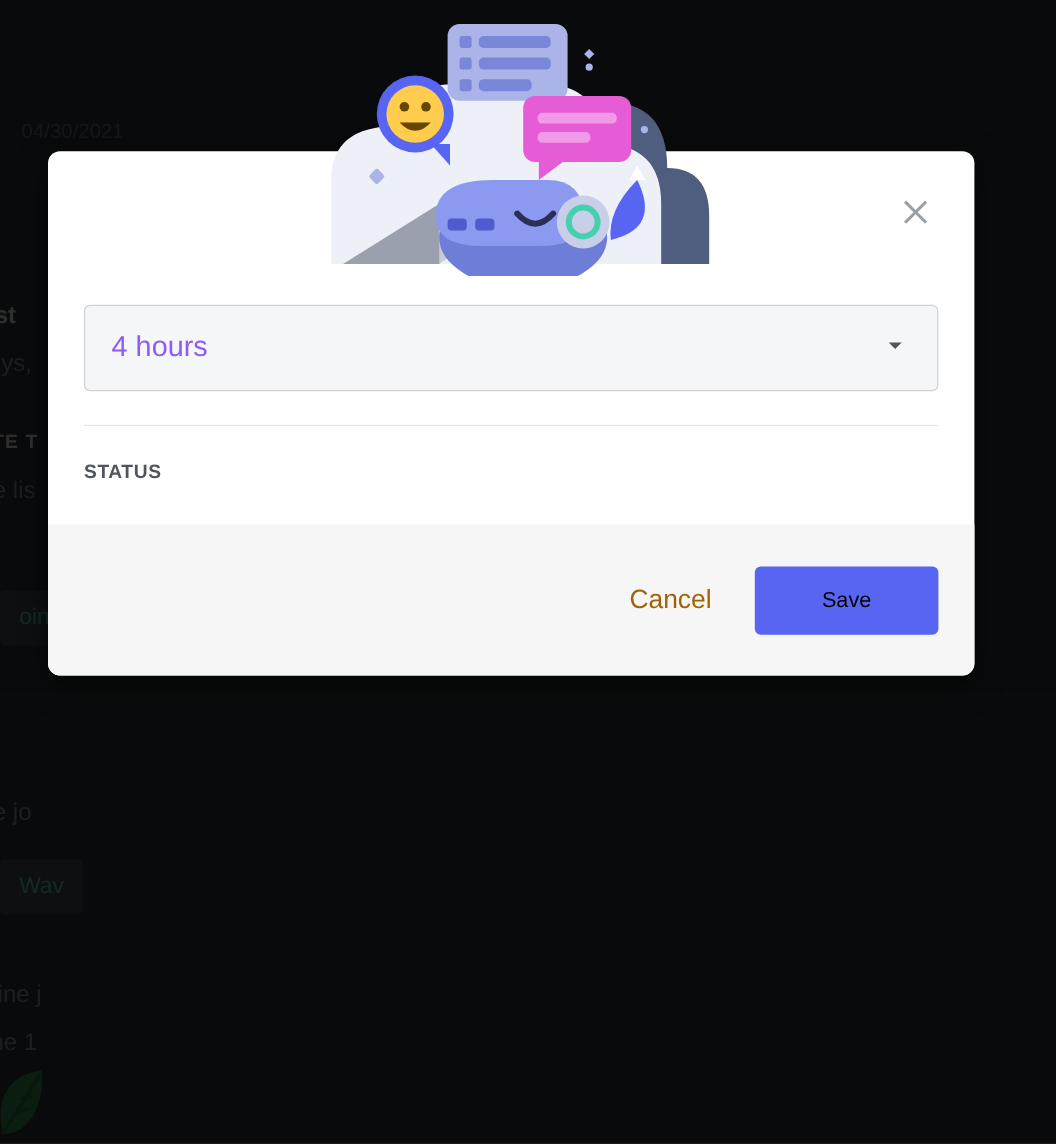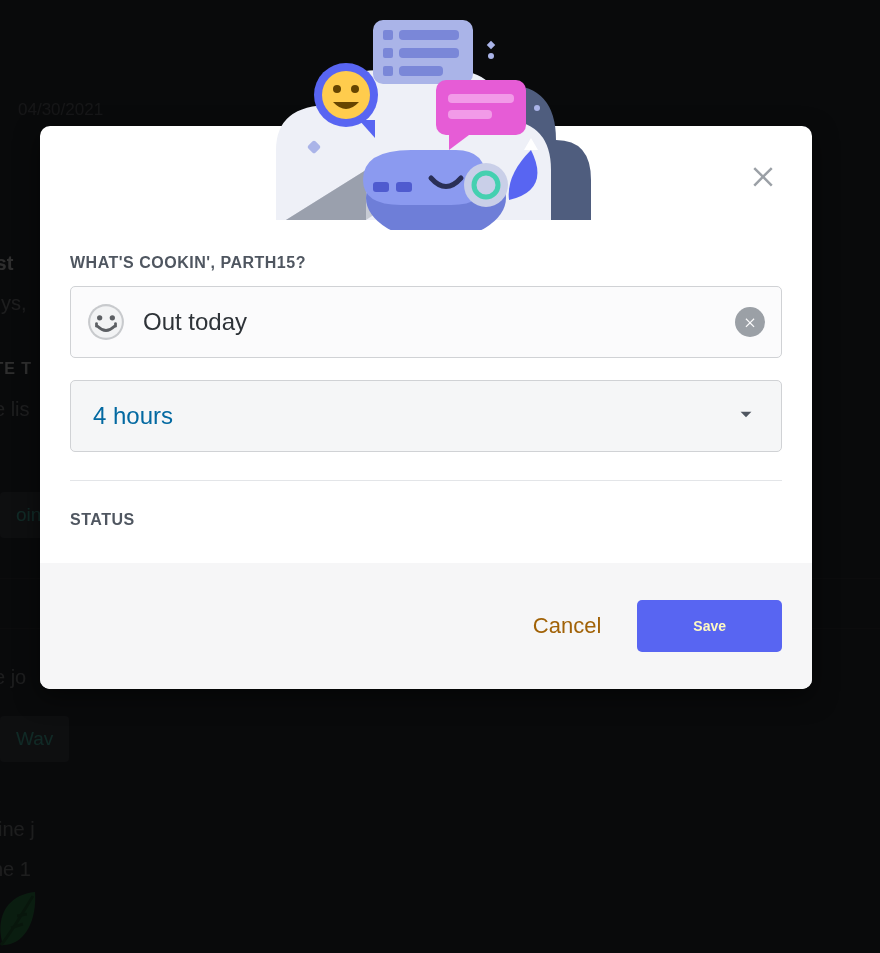--- a/index.html
+++ b/index.html
@@ -109,21 +109,21 @@
     height:72px;
     border:1px solid #d0d2d5;
     border-radius:5px;
     background:#f5f6f7;
     display:flex; align-items:center;
     padding:0 22px;
     cursor:pointer;
   }
   .select-value {
     font-size:24px;
-    color:#0369a1;
+    color:#8b5cf6;
   }
   .select-chevron {
     position:absolute; right:22px; top:50%; transform:translateY(-50%);
     color:#4f5660;
   }
   .select-chevron svg { width:26px; height:26px; }
 
   .section-divider {
     height:1px; background:#e3e5e8;
     margin:28px 0 30px 0;
@@ -143,23 +143,23 @@
   .btn-cancel {
     font-size:22px;
     color:#a16207;
     background:transparent;
     border:none;
     cursor:pointer;
     padding:10px 8px;
   }
   .btn-save {
     background:#5865f2;
-    color:#fef9c3;
-    font-size:14px;
-    font-weight:700;
+    color:#000000;
+    font-size:18px;
+    font-weight:400;
     border:none;
     border-radius:5px;
     padding:18px 56px;
     cursor:pointer;
   }
 </style>
 </head>
 <body>
 
 <div class="bg-layer">
@@ -250,42 +250,20 @@
 
   <div class="close-btn">
     <svg viewBox="0 0 24 24">
         <path d="M18.3 5.71L12 12.01l-6.3-6.3-1.41 1.41 6.3 6.3-6.3 6.3 1.41 1.41 6.3-6.3 6.3 6.3 1.41-1.41-6.3-6.3 6.3-6.3z" fill="currentColor"></path>
       </svg>
   </div>
 
   <div class="modal-body">
 
 
-    <div class="field-group">
-      <div class="field-label">WHAT'S COOKIN', PARTH15?</div>
-      <div class="status-input-wrap">
-        <div class="emoji-slot">
-          <svg viewBox="0 0 36 36" width="38" height="38">
-            <circle cx="18" cy="18" r="17" fill="#c8cacd"></circle>
-            <circle cx="18" cy="18" r="15" fill="#f2f3f4"></circle>
-            <circle cx="12" cy="14" r="2.5" fill="#5c5f63"></circle>
-            <circle cx="24" cy="14" r="2.5" fill="#5c5f63"></circle>
-            <path d="M10 22 Q18 30 26 22" stroke="#5c5f63" stroke-width="2.6" fill="none" stroke-linecap="round"></path>
-            <line x1="9" y1="22" x2="9" y2="19.5" stroke="#5c5f63" stroke-width="2.6" stroke-linecap="round"></line>
-            <line x1="27" y1="22" x2="27" y2="19.5" stroke="#5c5f63" stroke-width="2.6" stroke-linecap="round"></line>
-          </svg>
-        </div>
-        <input type="text" class="status-input" value="Out today" style="">
-        <div class="clear-input-btn">
-          <svg viewBox="0 0 24 24">
-              <path d="M18.3 5.71L12 12.01l-6.3-6.3-1.41 1.41 6.3 6.3-6.3 6.3 1.41 1.41 6.3-6.3 6.3 6.3 1.41-1.41-6.3-6.3 6.3-6.3z" fill="currentColor"></path>
-            </svg>
-        </div>
-      </div>
-    </div>
 
     <div class="field-group">
       <div class="select-wrap">
         <span class="select-value">4 hours</span>
         <span class="select-chevron">
           <svg viewBox="0 0 24 24">
               <path d="M7 10l5 5 5-5z" fill="currentColor"></path>
             </svg>
         </span>
       </div>

